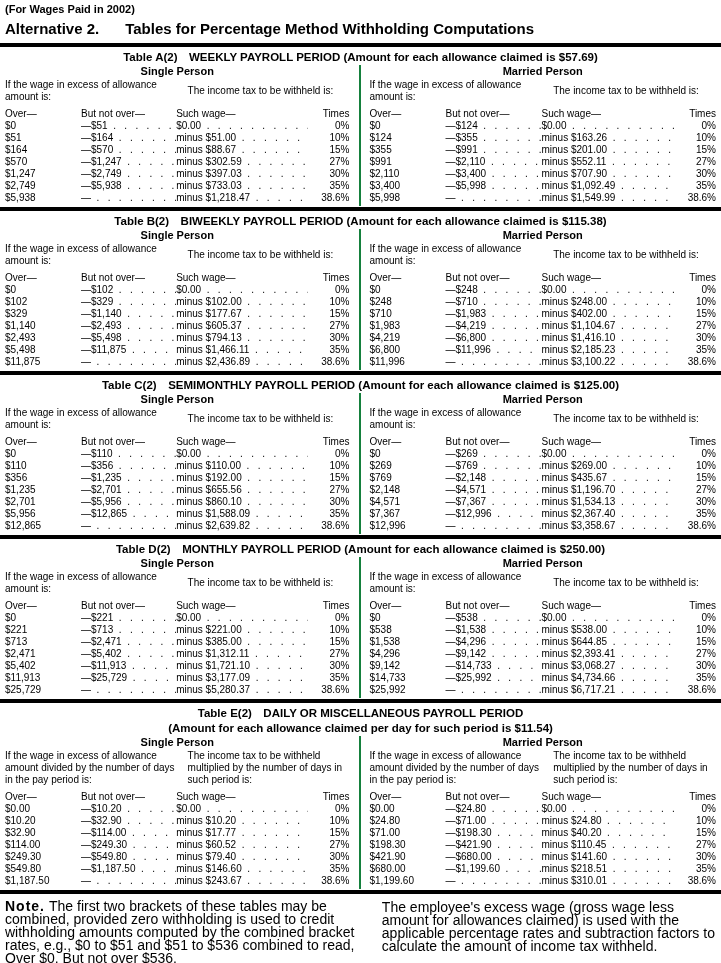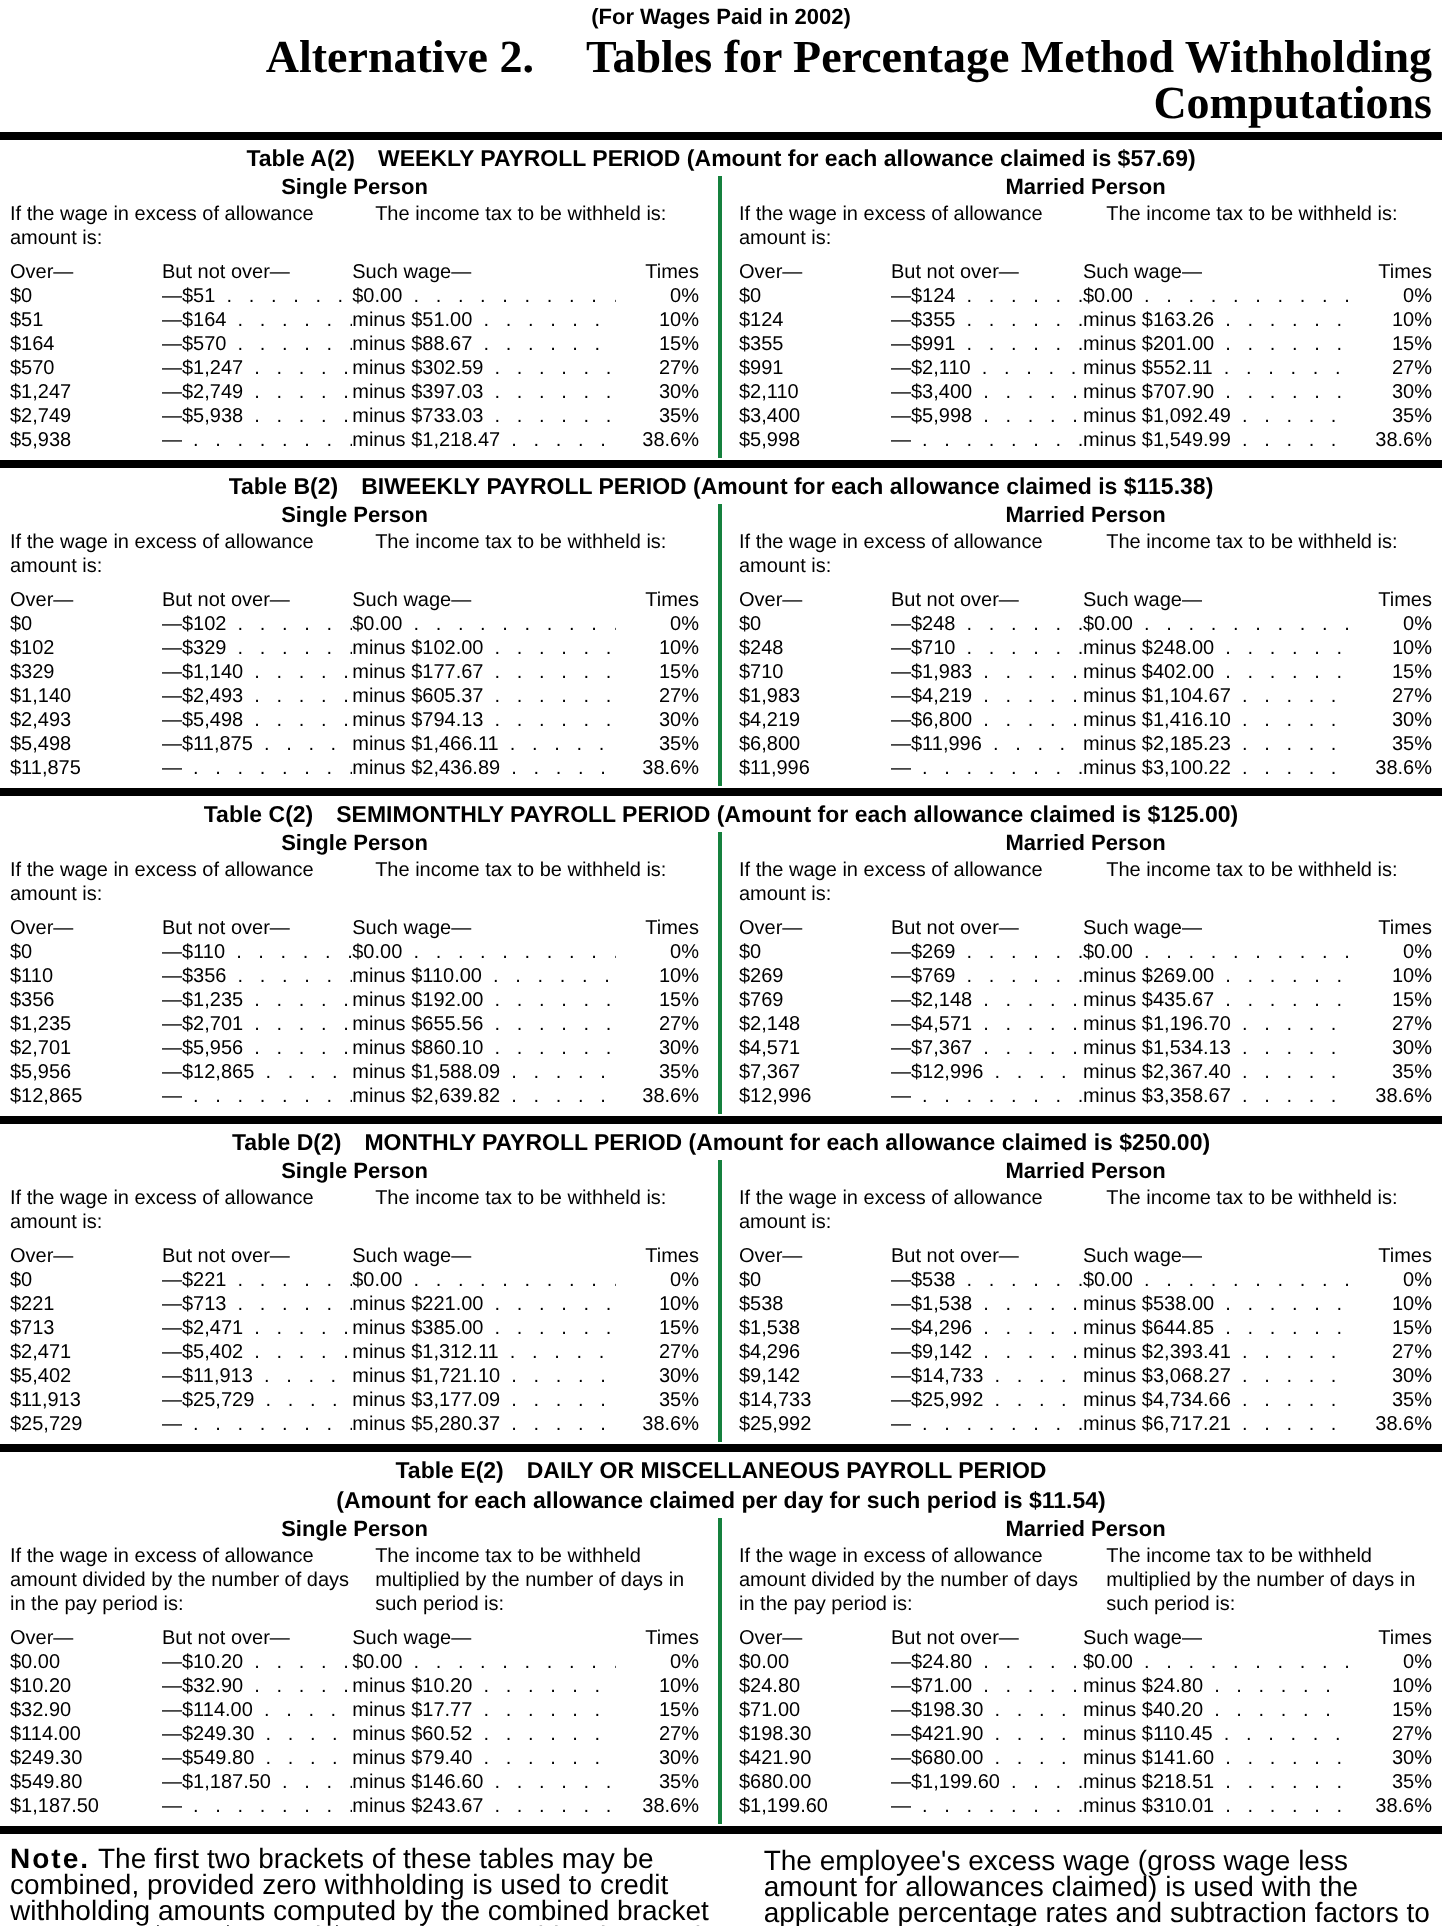--- a/index.html
+++ b/index.html
@@ -1,36 +1,36 @@
 <!DOCTYPE html>
 <html><head>
 <meta charset="utf-8">
 <style>
   html, body { margin:0; padding:0; background:#fff; }
   body { width:721px; height:963px; overflow:hidden; color:#000;
          font-family:"Liberation Sans", sans-serif; -webkit-font-smoothing:none; }
   .page { padding:3px 5px 0 5px; }
 
-  .subtitle { text-align:center; font-weight:bold; font-size:11px; line-height:13px; }
-  .main-title { text-align:right; font-weight:bold; font-size:23px; line-height:23px; margin:1px 0 3px 0;font-family:Liberation Serif, serif; }
+  .subtitle { text-align:left; font-weight:bold; font-size:11px; line-height:13px; }
+  .main-title { text-align:left; font-weight:bold; font-size:15px; line-height:23px; margin:1px 0 3px 0; }
   .main-title .prefix { margin-right:26px; }
 
   .thick-rule { height:4px; background:#000; margin:1px -5px 0 -5px; }
 
   .table-section { margin-top:2px; }
   .table-title { text-align:center; font-weight:bold; font-size:11.5px; line-height:14px; margin:3px 0 1px 0; }
   .table-title.line2 { margin-top:0; }
 
   .table-body { display:flex; align-items:stretch; }
   .half { width:50%; box-sizing:border-box; }
   .half.left  { border-right:2px solid #15803d; padding:0 9px 2px 0; }
   .half.right { padding:0 0 2px 9px; }
 
   .person-heading { text-align:center; font-weight:bold; font-size:11px; line-height:13px; }
-  .sub-headers { display:flex; font-size:10px; line-height:12px; margin:1px 0 5px 0; }
+  .sub-headers { display:flex; font-size:10px; line-height:12px; margin:1px 0 5px 0;align-items:center; }
   .sub-left  { width:53%; padding-right:10px; box-sizing:border-box; }
   .sub-right { width:47%; }
 
   .col-headers { display:flex; font-size:10px; line-height:12px; }
   .row { display:flex; font-size:10px; line-height:12px; }
   .c1 { width:76px; flex-shrink:0; }
   .c2, .c2h { flex:1.05; }
   .c3, .c3h { flex:1.45; }
   .c2, .c3 { display:flex; min-width:0; }
   .c4 { width:42px; flex-shrink:0; text-align:right; }

